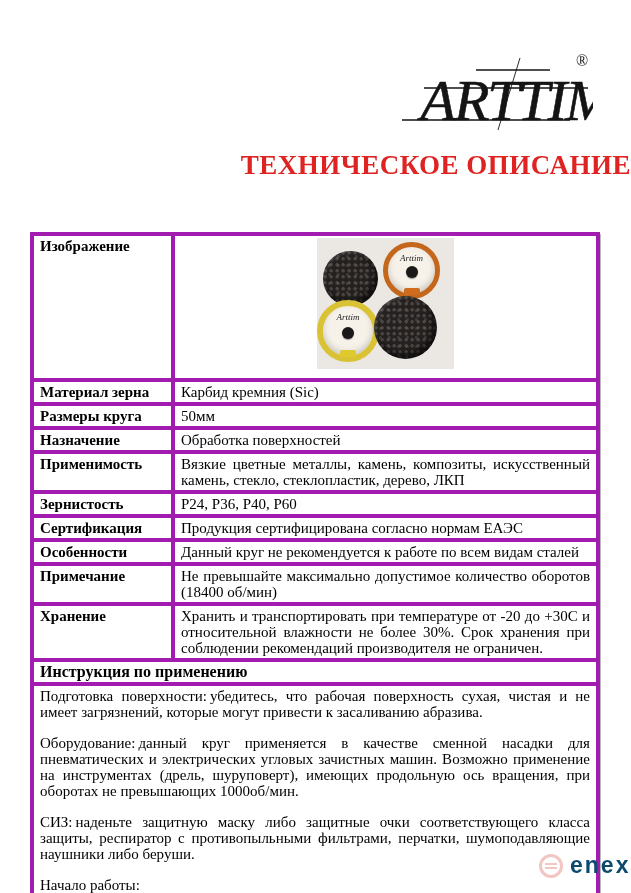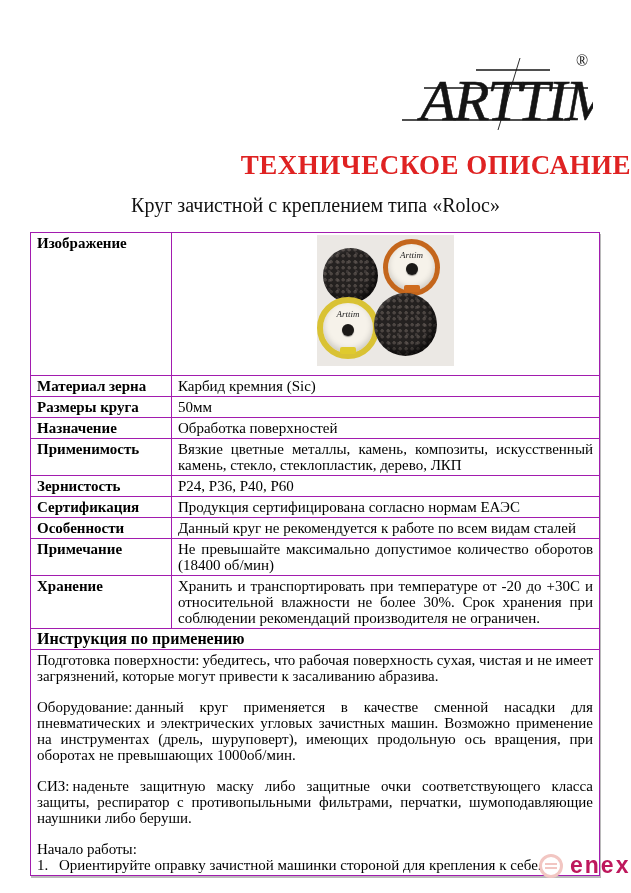--- a/index.html
+++ b/index.html
@@ -23,21 +23,21 @@
     text-align:center; font-size:20px; color:#121212;
   }
 
   
   table.spec {
     position:absolute; left:30px; top:232px; width:570px;
     border-collapse:collapse; table-layout:fixed;
     font-size:15px; line-height:16px;
     box-shadow:1px 2px 0 rgba(130,130,130,.55);
   }
-  table.spec td { border:1px solid #a21caf; padding:2px 6px; vertical-align:top; }
+  table.spec td { border:4px solid #a21caf; padding:2px 6px; vertical-align:top; }
   td.lbl { width:141px; font-weight:bold; padding-left:5px; }
   td.val { text-align:justify; }
   td.val-left { text-align:left; }
   tr.img-row td { height:138px; }
   td.img-cell { text-align:center; vertical-align:middle; }
   td.section-hdr {
     text-align:left; font-weight:bold; font-size:16px;
     padding:3px 6px;
   }
   td.instr-cell { padding:4px 15px 6px 16px; height:210px; vertical-align:top; }
@@ -70,42 +70,41 @@
                  font-style:italic; font-size:9px; line-height:9px; color:#222;
                  font-family:"Liberation Serif", serif; }
   .disc-chip { position:absolute; left:50%; bottom:-1px; transform:translateX(-50%);
                width:16px; height:7px; border-radius:2px; }
   .chip-orange { background:#cf6c1e; }
   .chip-yellow { background:#dfca2e; }
 
   
   .watermark { position:absolute; left:538px; top:852px; display:flex; align-items:center; gap:6px; }
   .wm-text { font-family:"Liberation Sans", sans-serif; font-size:23px; letter-spacing:2px;
-             color:#be185d; font-weight:bold; }
+             color:#0c4a6e; font-weight:bold; }
 </style>
 </head>
 <body>
 
 <div class="page">
 
   <div class="logo-wrap">
     <svg width="195" height="90" viewBox="0 0 195 90">
       <g stroke="#141414" stroke-width="1.4">
         <line x1="78" y1="24" x2="152" y2="24"></line>
         <line x1="26" y1="42" x2="190" y2="42"></line>
         <line x1="4" y1="74" x2="172" y2="74"></line>
         <line x1="122" y1="12" x2="100" y2="84" stroke-width="0.9"></line>
       </g>
       <text x="118" y="74" font-size="58" font-style="italic" font-family="Liberation Serif, serif" fill="#141414" stroke="#141414" stroke-width="0.6" text-anchor="middle" letter-spacing="-2">ARTTIM</text>
       <text x="178" y="20" font-size="16" font-family="Liberation Serif, serif" fill="#141414">®</text>
     </svg>
   </div>
 
   <div class="doc-title">ТЕХНИЧЕСКОЕ ОПИСАНИЕ</div>
-  <div class="doc-subtitle">Круг зачистной с креплением типа «Roloc»</div>
 
   <table class="spec">
     <colgroup>
         <col style="width:141px">
         <col>
       </colgroup>
     <tbody>
         <tr class="img-row">
       <td class="lbl">Изображение</td>
       <td class="img-cell">

